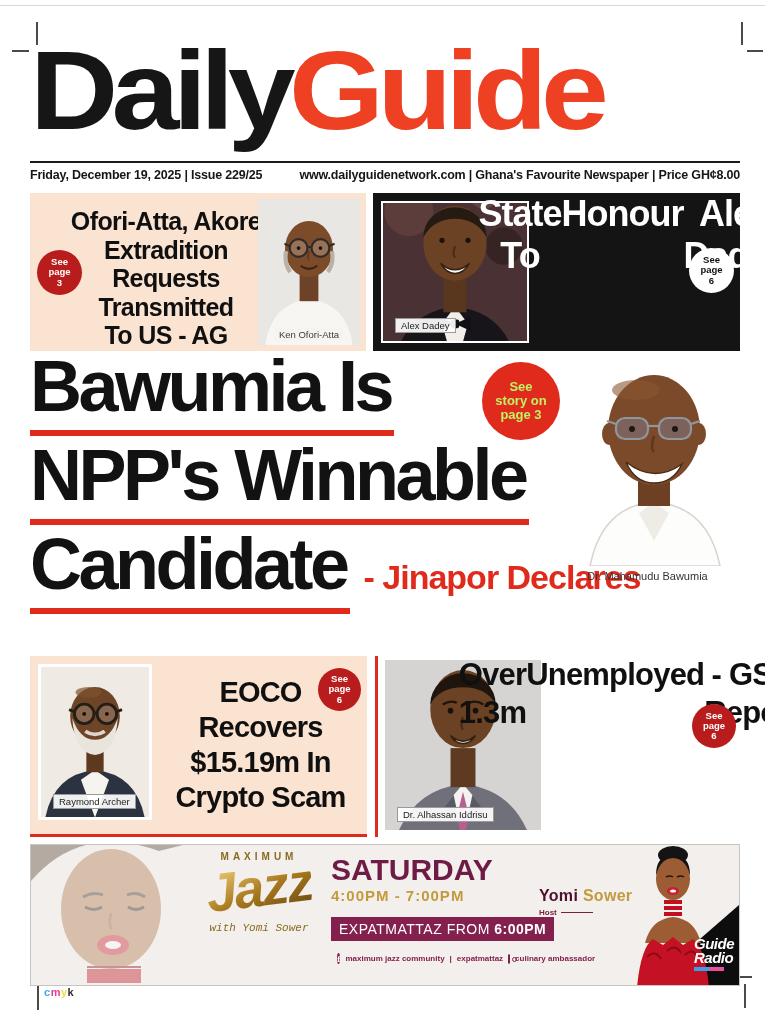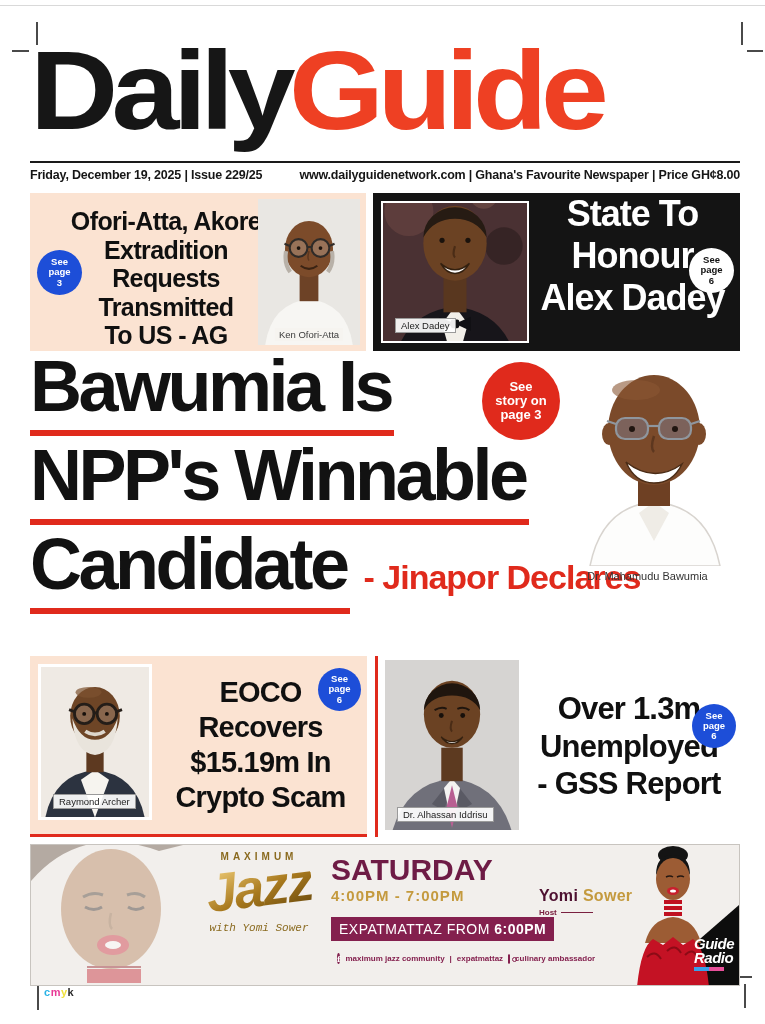--- a/index.html
+++ b/index.html
@@ -28,44 +28,44 @@
   .masthead .daily{color:var(--ink);}
   .masthead .guide{color:var(--brand-red);}
 
   
   .dateline{position:absolute;left:30px;top:161px;width:710px;border-top:2.5px solid #1a1a1a;
     padding-top:5px;display:flex;justify-content:space-between;font-weight:bold;font-size:12.5px;letter-spacing:-0.2px;}
 
   
   .badge{border-radius:50%;display:flex;align-items:center;justify-content:center;text-align:center;
     font-weight:bold;line-height:1.08;}
-  .badge.black{background:#1d4ed8;color:#fff;}
+  .badge.black{background:#b91c1c;color:#fff;}
   .badge.white{background:#fff;color:#111;}
-  .badge.red{background:var(--accent-red);color:#ffffff;}
+  .badge.red{background:var(--accent-red);color:#bef264;}
   .badge.sm{width:45px;height:45px;font-size:9.5px;padding:0 8px;}
   .badge.lg{width:78px;height:78px;font-size:13px;padding:0 11px;}
 
   
   .top-row{position:absolute;left:30px;top:193px;width:710px;height:158px;display:flex;gap:7px;}
   .story-tl{width:336px;background:var(--peach);position:relative;}
   .story-tl .headline{position:absolute;left:36px;top:14px;width:200px;text-align:center;
     font-weight:bold;font-size:25px;line-height:1.14;letter-spacing:-0.6px;color:#101010;}
   .story-tl .badge{position:absolute;left:7px;top:57px;}
   .photo{position:absolute;overflow:hidden;}
   .photo svg{width:100%;height:100%;display:block;}
   .story-tl .photo{right:6px;top:6px;width:102px;height:146px;}
   .caption-strip{position:absolute;left:50%;transform:translateX(-50%);bottom:4px;white-space:nowrap;
     font-size:9.5px;color:#3c3c3c;background:rgba(246,243,239,.85);padding:1px 4px;}
   .caption-box{position:absolute;bottom:8px;left:12px;white-space:nowrap;font-size:9.5px;color:#222;
     background:rgba(255,255,255,.92);border:1px solid #9a9a9a;padding:1px 5px;}
 
   .story-tr{flex:1;background:#141414;position:relative;}
   .story-tr .photo{left:8px;top:8px;width:148px;height:142px;border:2px solid #fff;}
   .story-tr .headline{position:absolute;left:160px;right:8px;top:0;bottom:0;display:flex;
-    flex-direction:column;color:#fff;font-weight:bold;font-size:36px;
+    flex-direction:row;justify-content:center;color:#fff;font-weight:bold;font-size:36px;
     line-height:1.16;text-align:center;letter-spacing:-1px;}
   .story-tr .badge{position:absolute;right:6px;top:55px;}
 
   
   .lead{position:absolute;left:30px;top:352px;width:710px;height:302px;}
   .hline{display:block;}
   .hl-text{display:inline-block;font-weight:bold;font-size:72px;letter-spacing:-3.5px;color:#121212;
     line-height:0.96;border-bottom:6px solid var(--accent-red);padding:0 3px 9px 0;margin-bottom:5px;}
   .attr{font-weight:bold;font-size:34px;color:var(--accent-red);letter-spacing:-1px;margin-left:14px;vertical-align:baseline;}
   .lead .badge{position:absolute;left:452px;top:10px;}
@@ -73,22 +73,22 @@
   .lead-caption{position:absolute;right:0;top:218px;width:185px;text-align:center;font-size:11px;color:#333;}
 
   
   .bottom-row{position:absolute;left:30px;top:656px;width:710px;height:181px;display:flex;gap:8px;}
   .story-bl{width:337px;background:var(--peach);border-bottom:3px solid var(--accent-red);position:relative;}
   .story-bl .photo{left:8px;top:8px;width:114px;height:156px;border:3px solid #fff;}
   .story-bl .headline{position:absolute;left:128px;right:4px;top:0;bottom:0;display:flex;flex-direction:column;
     justify-content:center;font-weight:bold;font-size:29px;line-height:1.2;text-align:center;letter-spacing:-0.8px;color:#101010;}
   .story-bl .badge{position:absolute;right:6px;top:12px;width:43px;height:43px;}
   .story-br{flex:1;background:#fff;border-left:3px solid var(--accent-red);position:relative;}
-  .story-br .photo{left:7px;top:4px;width:134px;height:170px;}
-  .story-br .headline{position:absolute;left:142px;right:2px;top:0;bottom:0;display:flex;flex-direction:column;
+  .story-br .photo{left:7px;top:4px;width:156px;height:170px;}
+  .story-br .headline{position:absolute;left:142px;right:2px;top:0;bottom:0;display:flex;flex-direction:row;
     justify-content:center;font-weight:bold;font-size:31px;line-height:1.22;text-align:center;letter-spacing:-0.8px;color:#101010;}
   .story-br .badge{position:absolute;right:4px;top:48px;width:44px;height:44px;}
 
   
   .banner{position:absolute;left:30px;top:844px;width:710px;height:142px;background:#f2efec;
     border:1px solid #c8c4bf;overflow:hidden;}
   .fade-woman{position:absolute;left:0;top:0;width:168px;height:142px;opacity:.4;}
   .fade-woman svg{width:100%;height:100%;display:block;}
   .jazz{position:absolute;left:138px;top:6px;width:180px;text-align:center;}
   .jazz .max{font-size:10px;font-weight:bold;letter-spacing:4px;color:#8a6a1f;}

